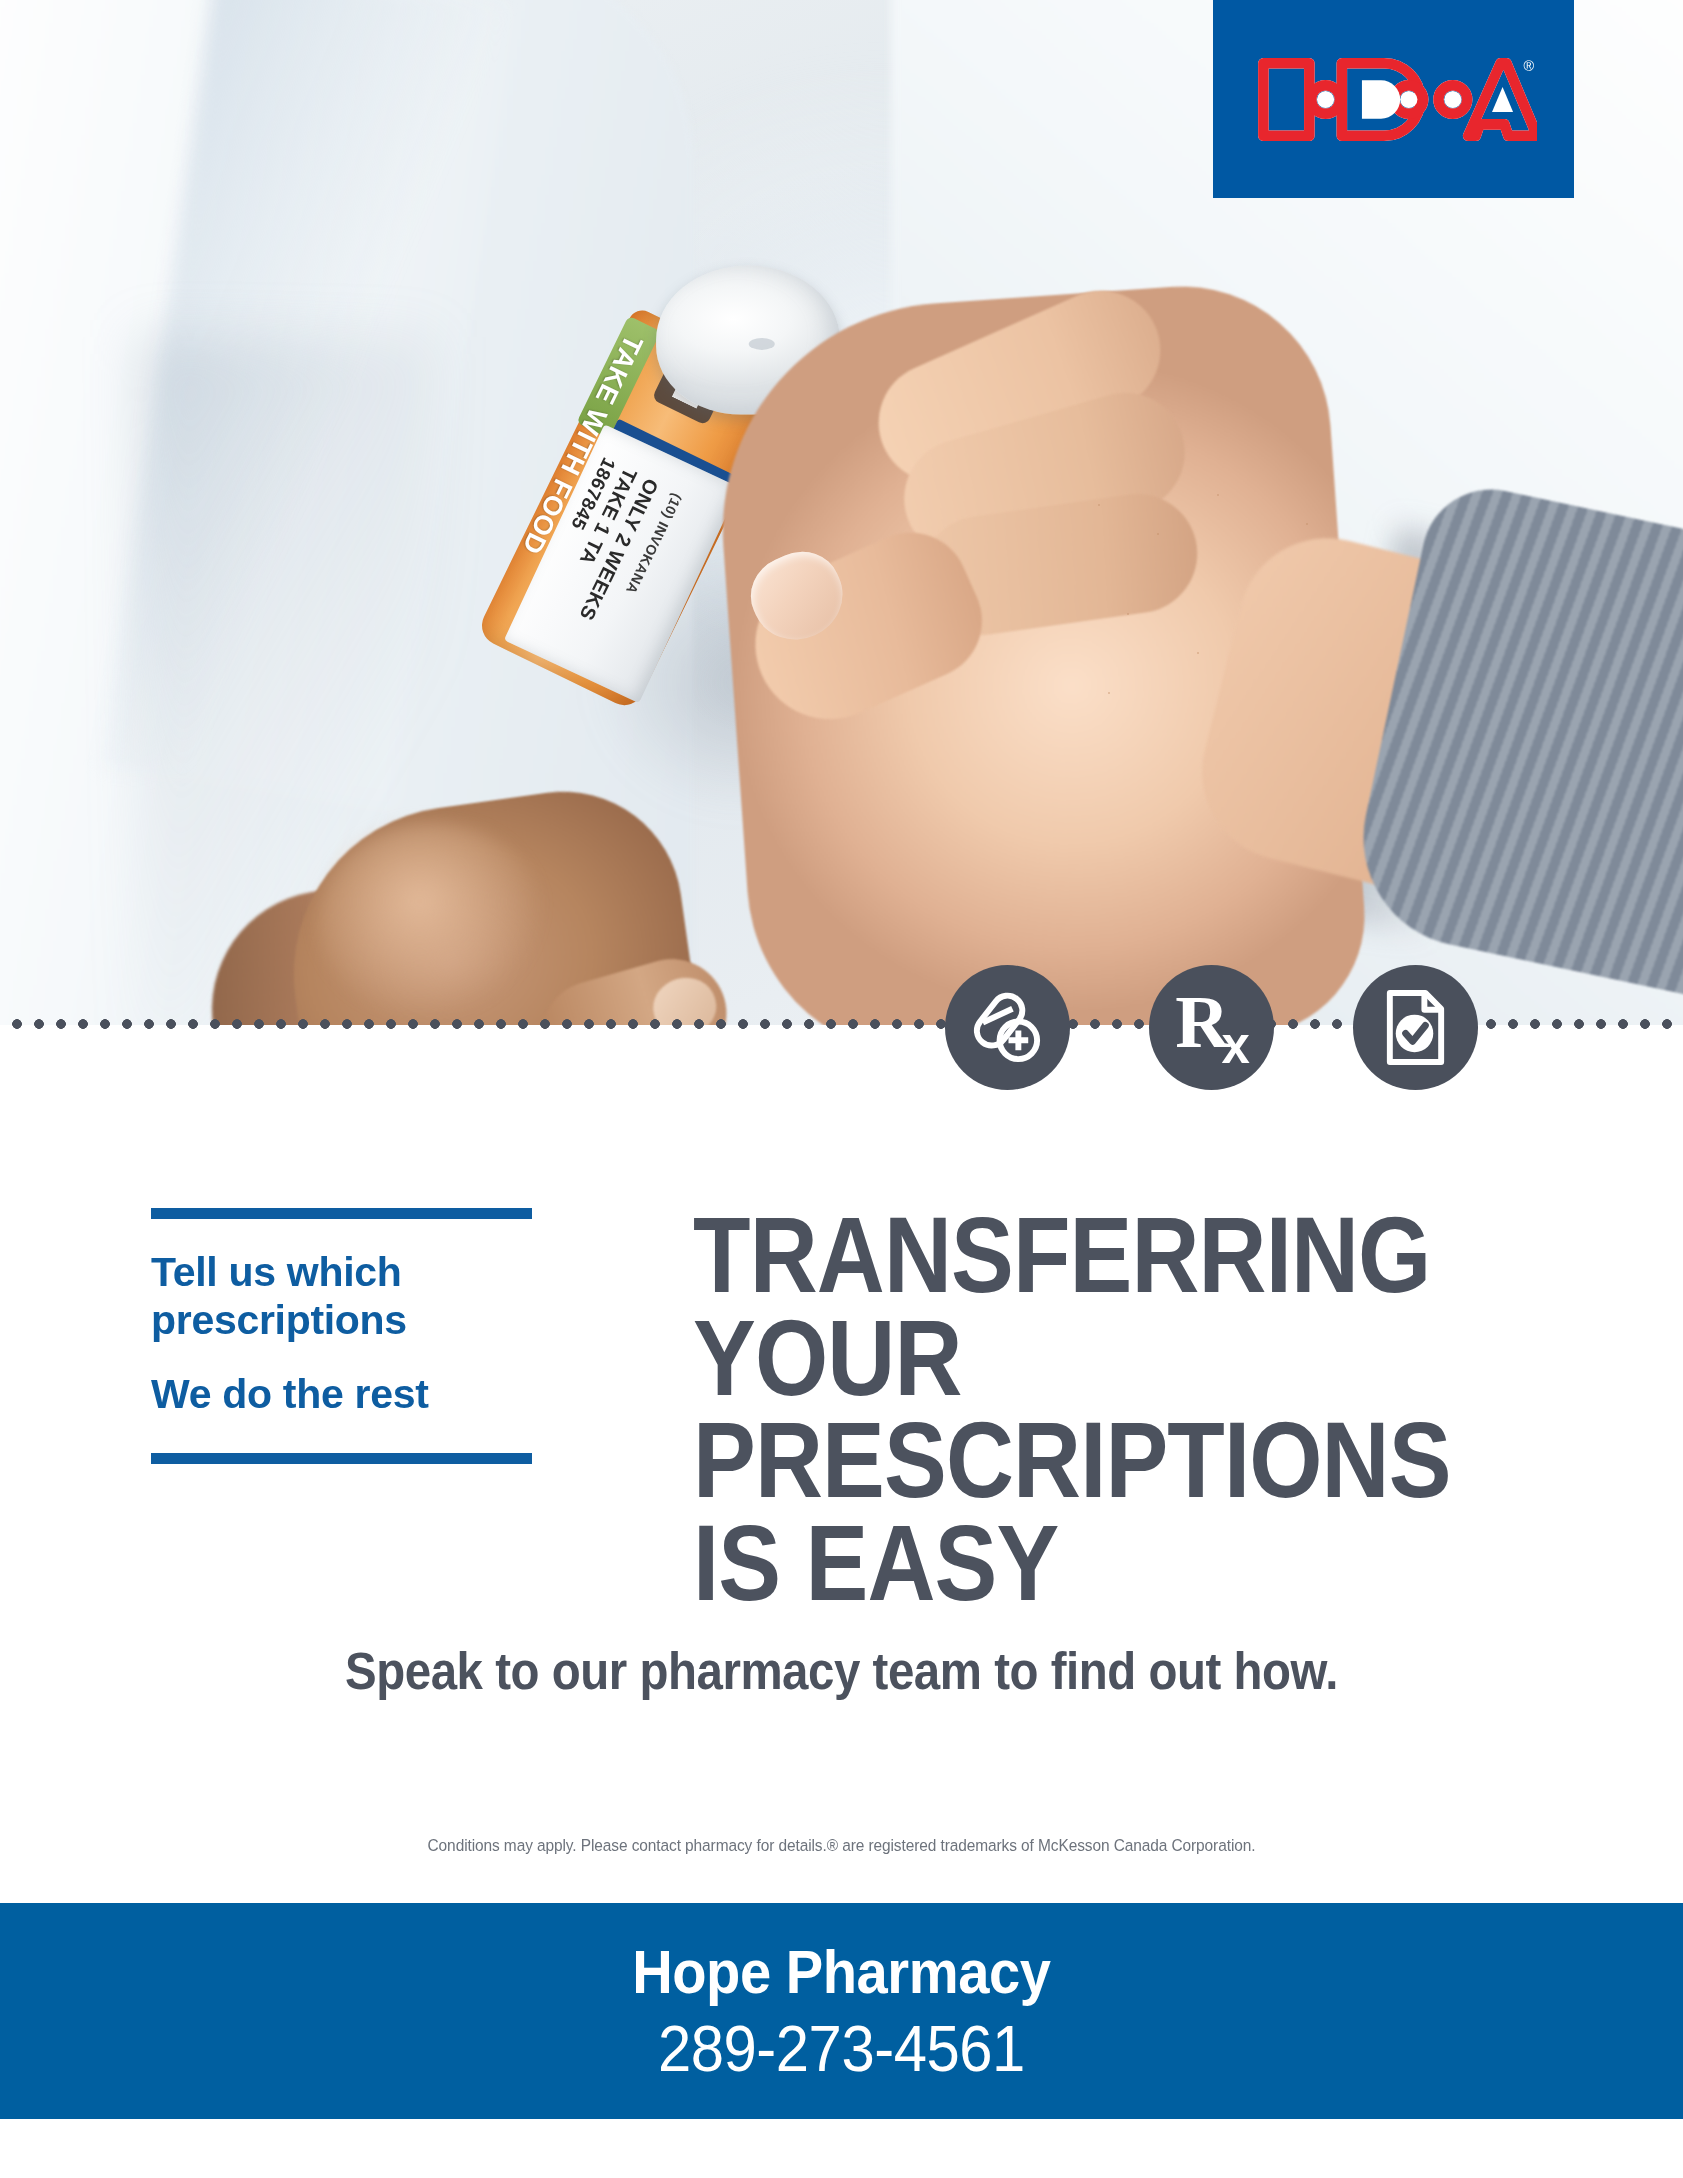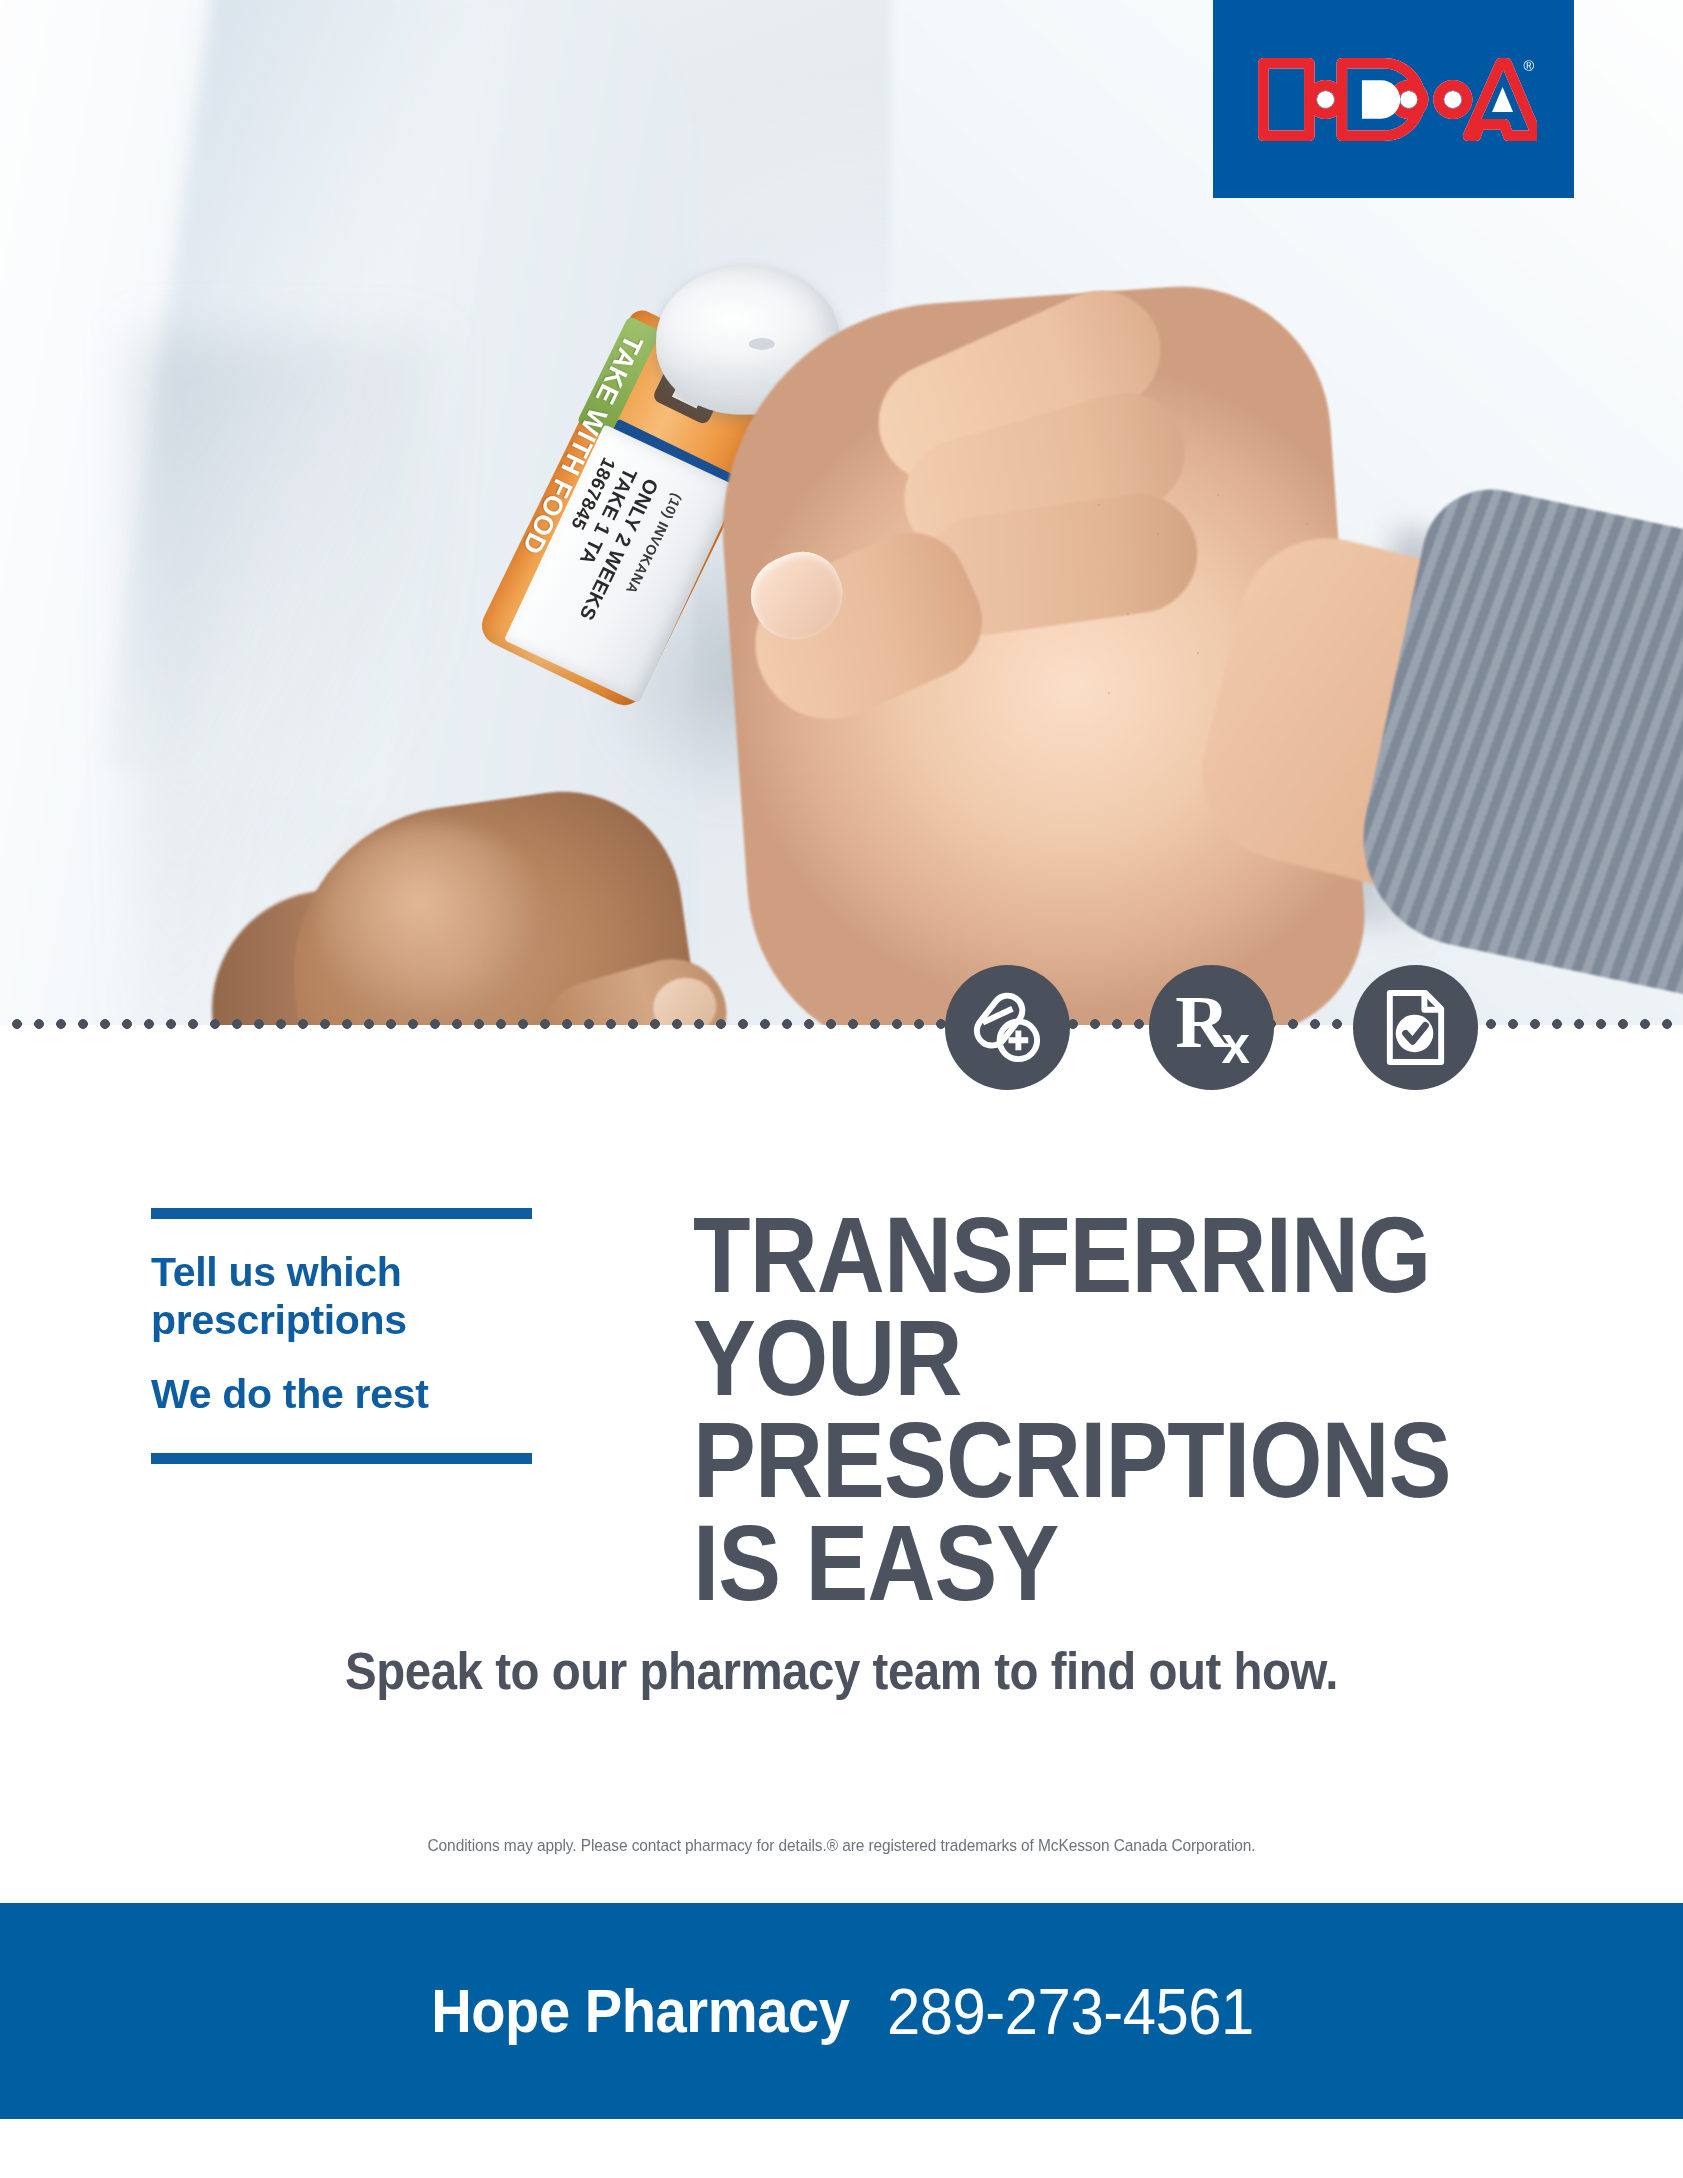--- a/index.html
+++ b/index.html
@@ -425,21 +425,21 @@
     transform:scaleX(0.95);
   }
 
   
   .footer {
     position:absolute;
     left:0; top:1903px;
     width:1683px; height:216px;
     background:#005fa0;
     display:flex;
-    flex-direction:row;
+    flex-direction:column;
     align-items:center;
     justify-content:center;
     gap:4px;
   }
   .footer-name {
     color:#ffffff;
     font-family:"Liberation Sans", sans-serif;
     font-weight:700;
     font-size:61px;
     letter-spacing:-0.5px;

